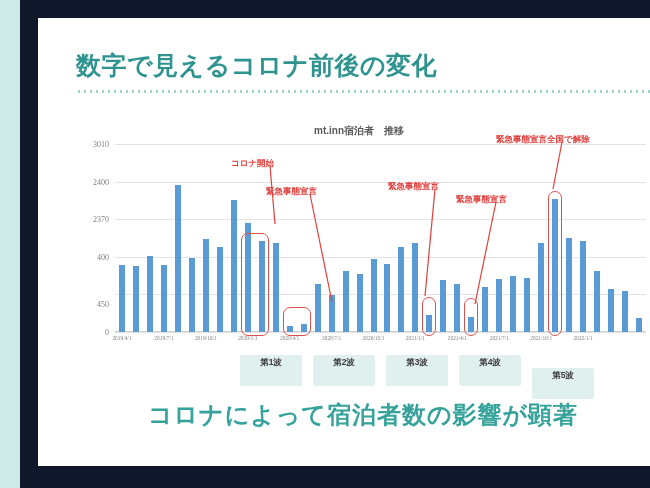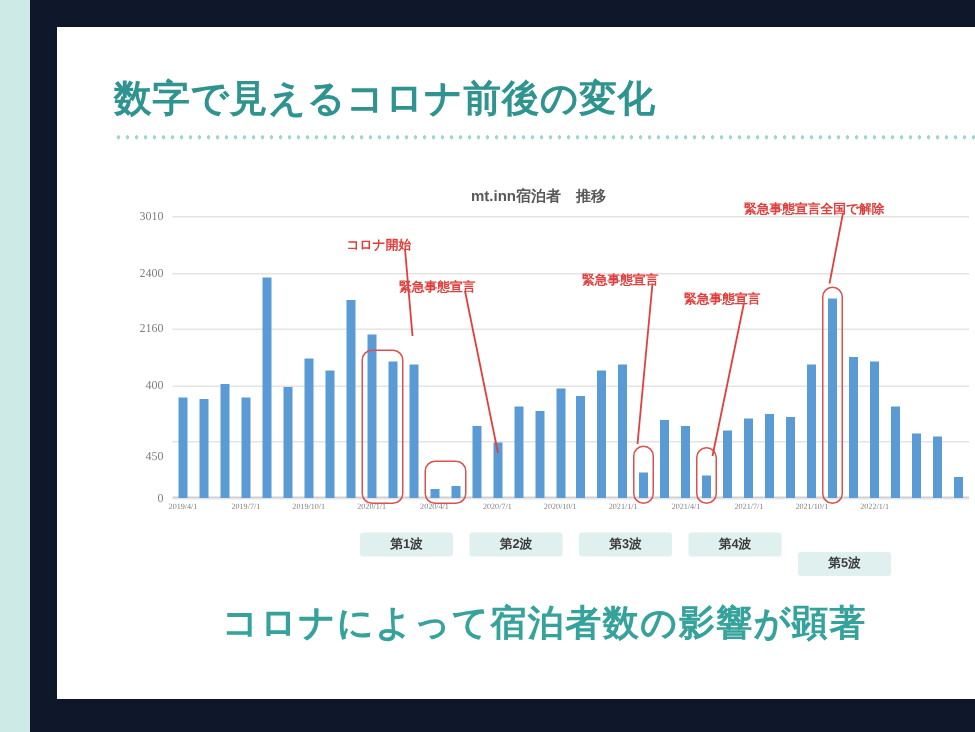--- a/index.html
+++ b/index.html
@@ -122,21 +122,21 @@
   #anno-svg {
     position: absolute;
     left: 0; top: 0;
     width: 580px; height: 240px;
     overflow: visible;
     pointer-events: none;
   }
   
   .wave {
     position: absolute;
-    height: 16px;
+    height: 31px;
     line-height: 15px;
     text-align: center;
     background: #dff0ee;
     color: #3a3a3a;
     font-size: 8.5px;
     font-weight: bold;
     border-radius: 2px;
   }
   
   #caption {
@@ -164,21 +164,21 @@
 
       <div class="plot" id="plot">
         <div class="axis-line"></div>
       <div class="gridline" style="top: 188px;"></div>
           <div class="ytick" style="top: 188px;">0</div>
           <div class="gridline" style="top: 150.4px;"></div>
           <div class="ytick" style="top: 160px;">450</div>
           <div class="gridline" style="top: 112.8px;"></div>
           <div class="ytick" style="top: 112.8px;">400</div>
           <div class="gridline" style="top: 75.2px;"></div>
-          <div class="ytick" style="top: 75.2px;">2160</div>
+          <div class="ytick" style="top: 75.2px;">2370</div>
           <div class="gridline" style="top: 37.6px;"></div>
           <div class="ytick" style="top: 37.6px;">2400</div>
           <div class="gridline" style="top: 0px;"></div>
           <div class="ytick" style="top: 0px;">3010</div>
           <div class="bar" title="2019/4/1: 800" style="left: 3.98684px; height: 66.8444px; width: 6px;"></div>
           <div class="bar" title="2019/5/1: 785" style="left: 17.9605px; height: 65.5911px; width: 6px;"></div>
           <div class="bar" title="2019/6/1: 905" style="left: 31.9342px; height: 75.6178px; width: 6px;"></div>
           <div class="bar" title="2019/7/1: 800" style="left: 45.9079px; height: 66.8444px; width: 6px;"></div>
           <div class="bar" title="2019/8/1: 1760" style="left: 59.8816px; height: 147.058px; width: 6px;"></div>
           <div class="bar" title="2019/9/1: 880" style="left: 73.8553px; height: 73.5289px; width: 6px;"></div>

